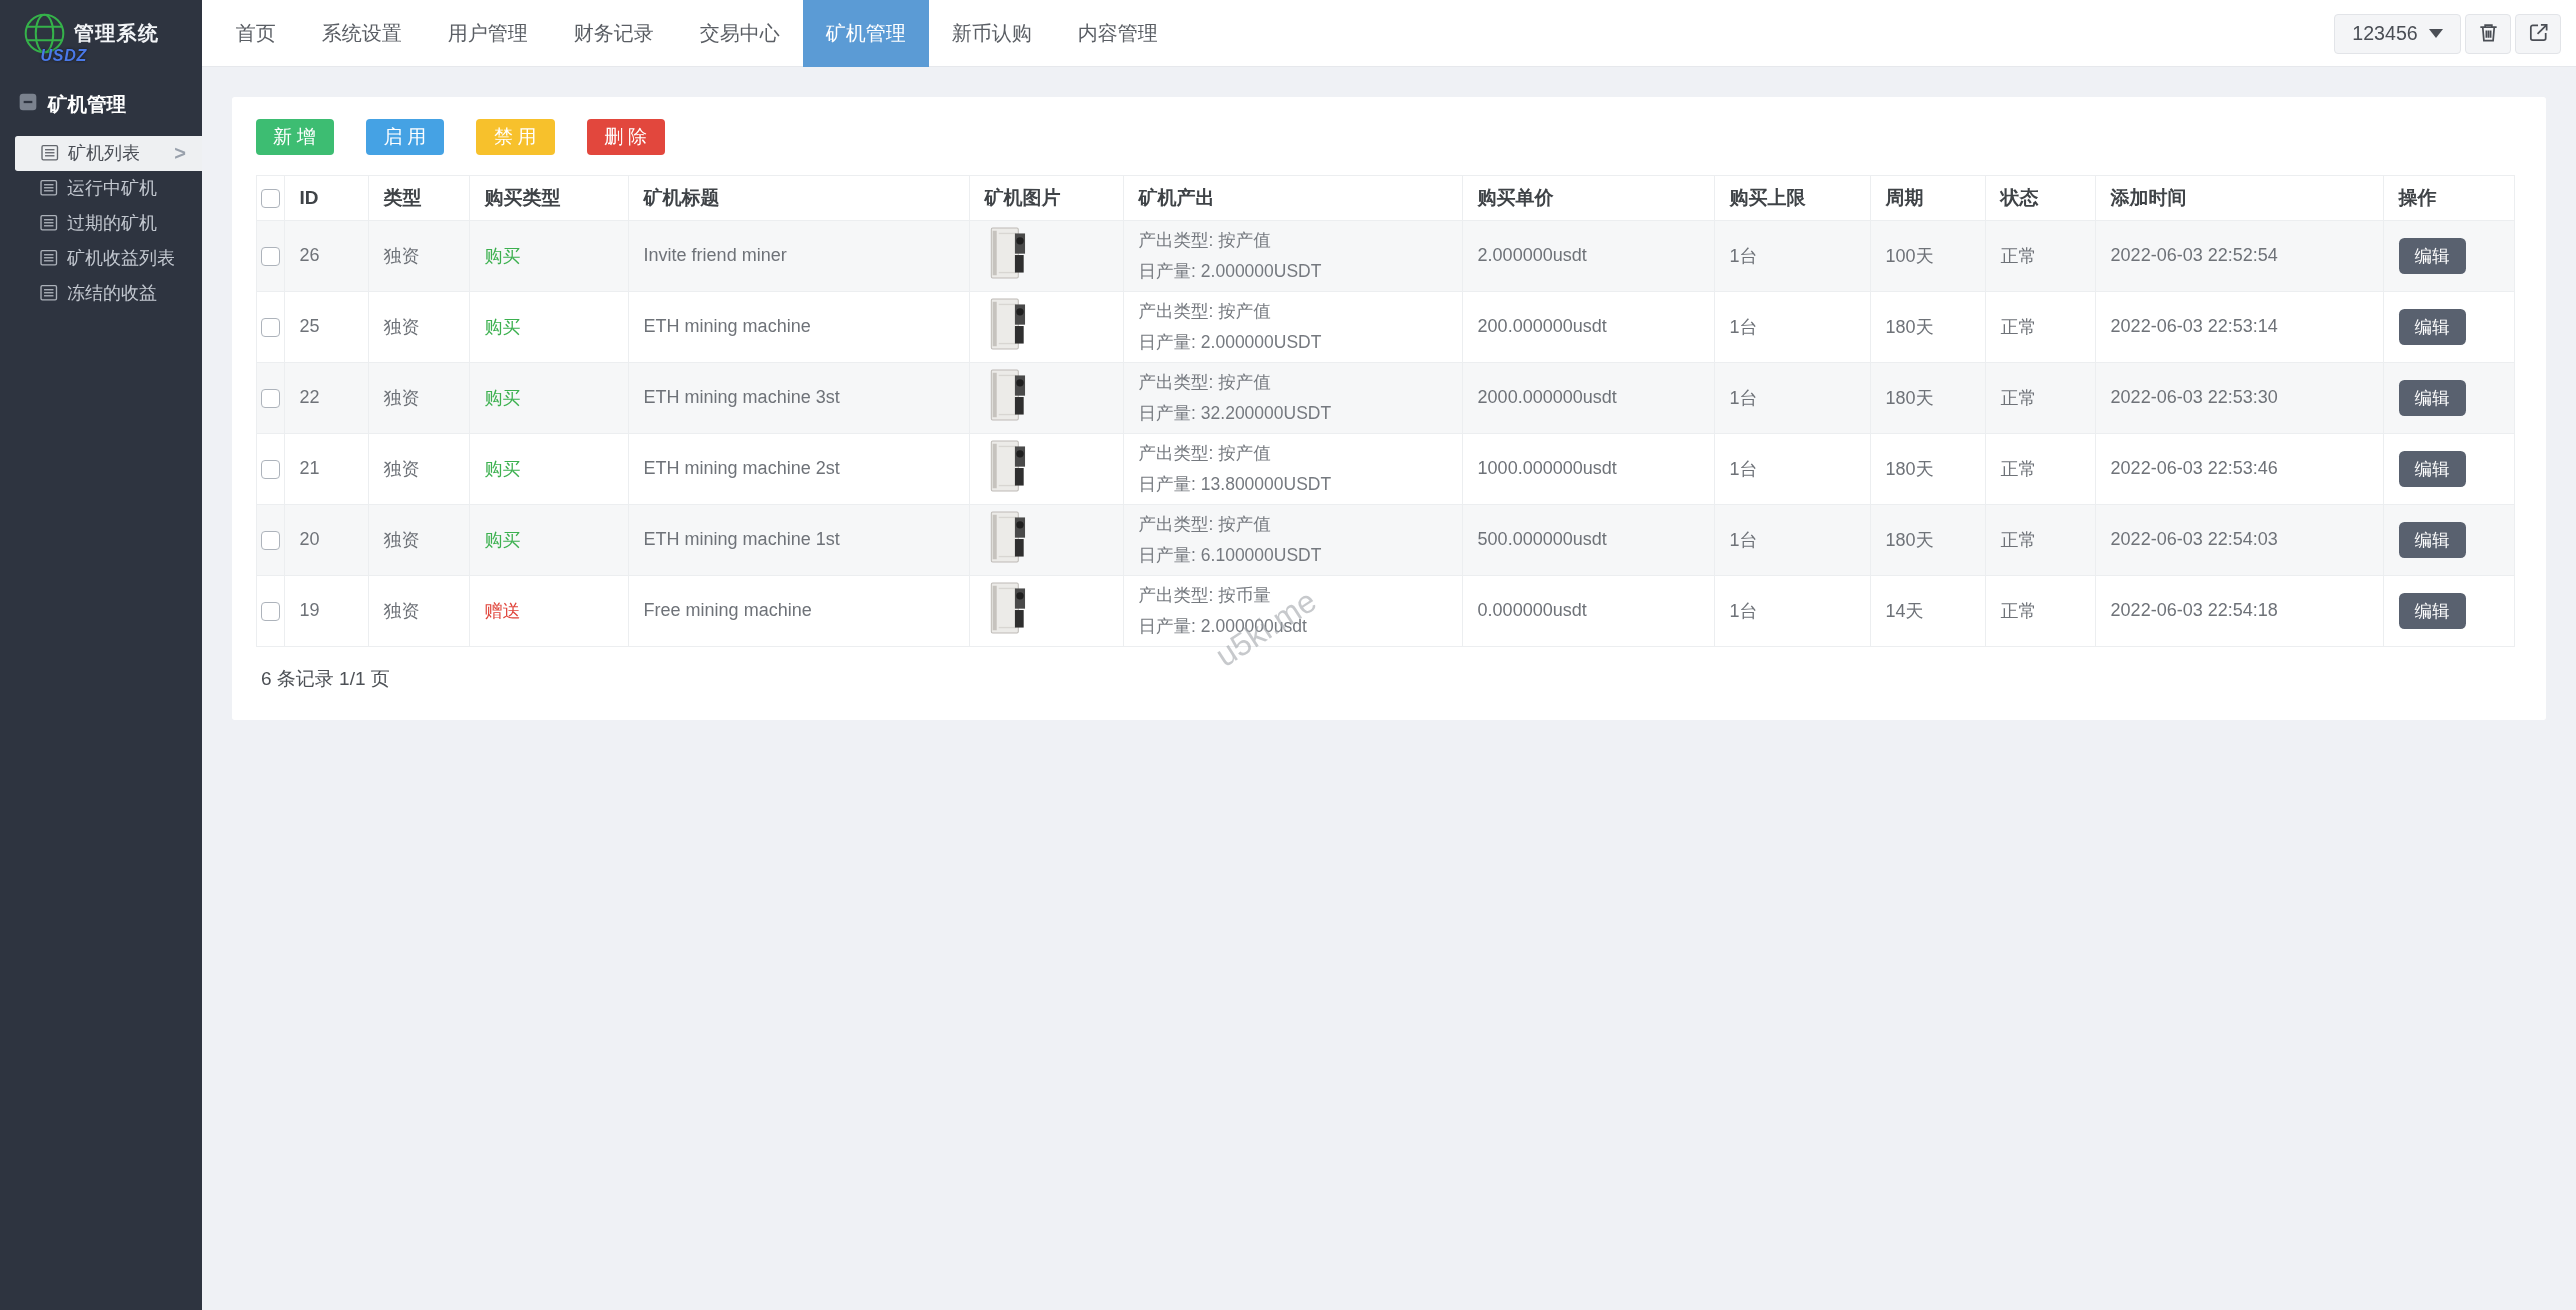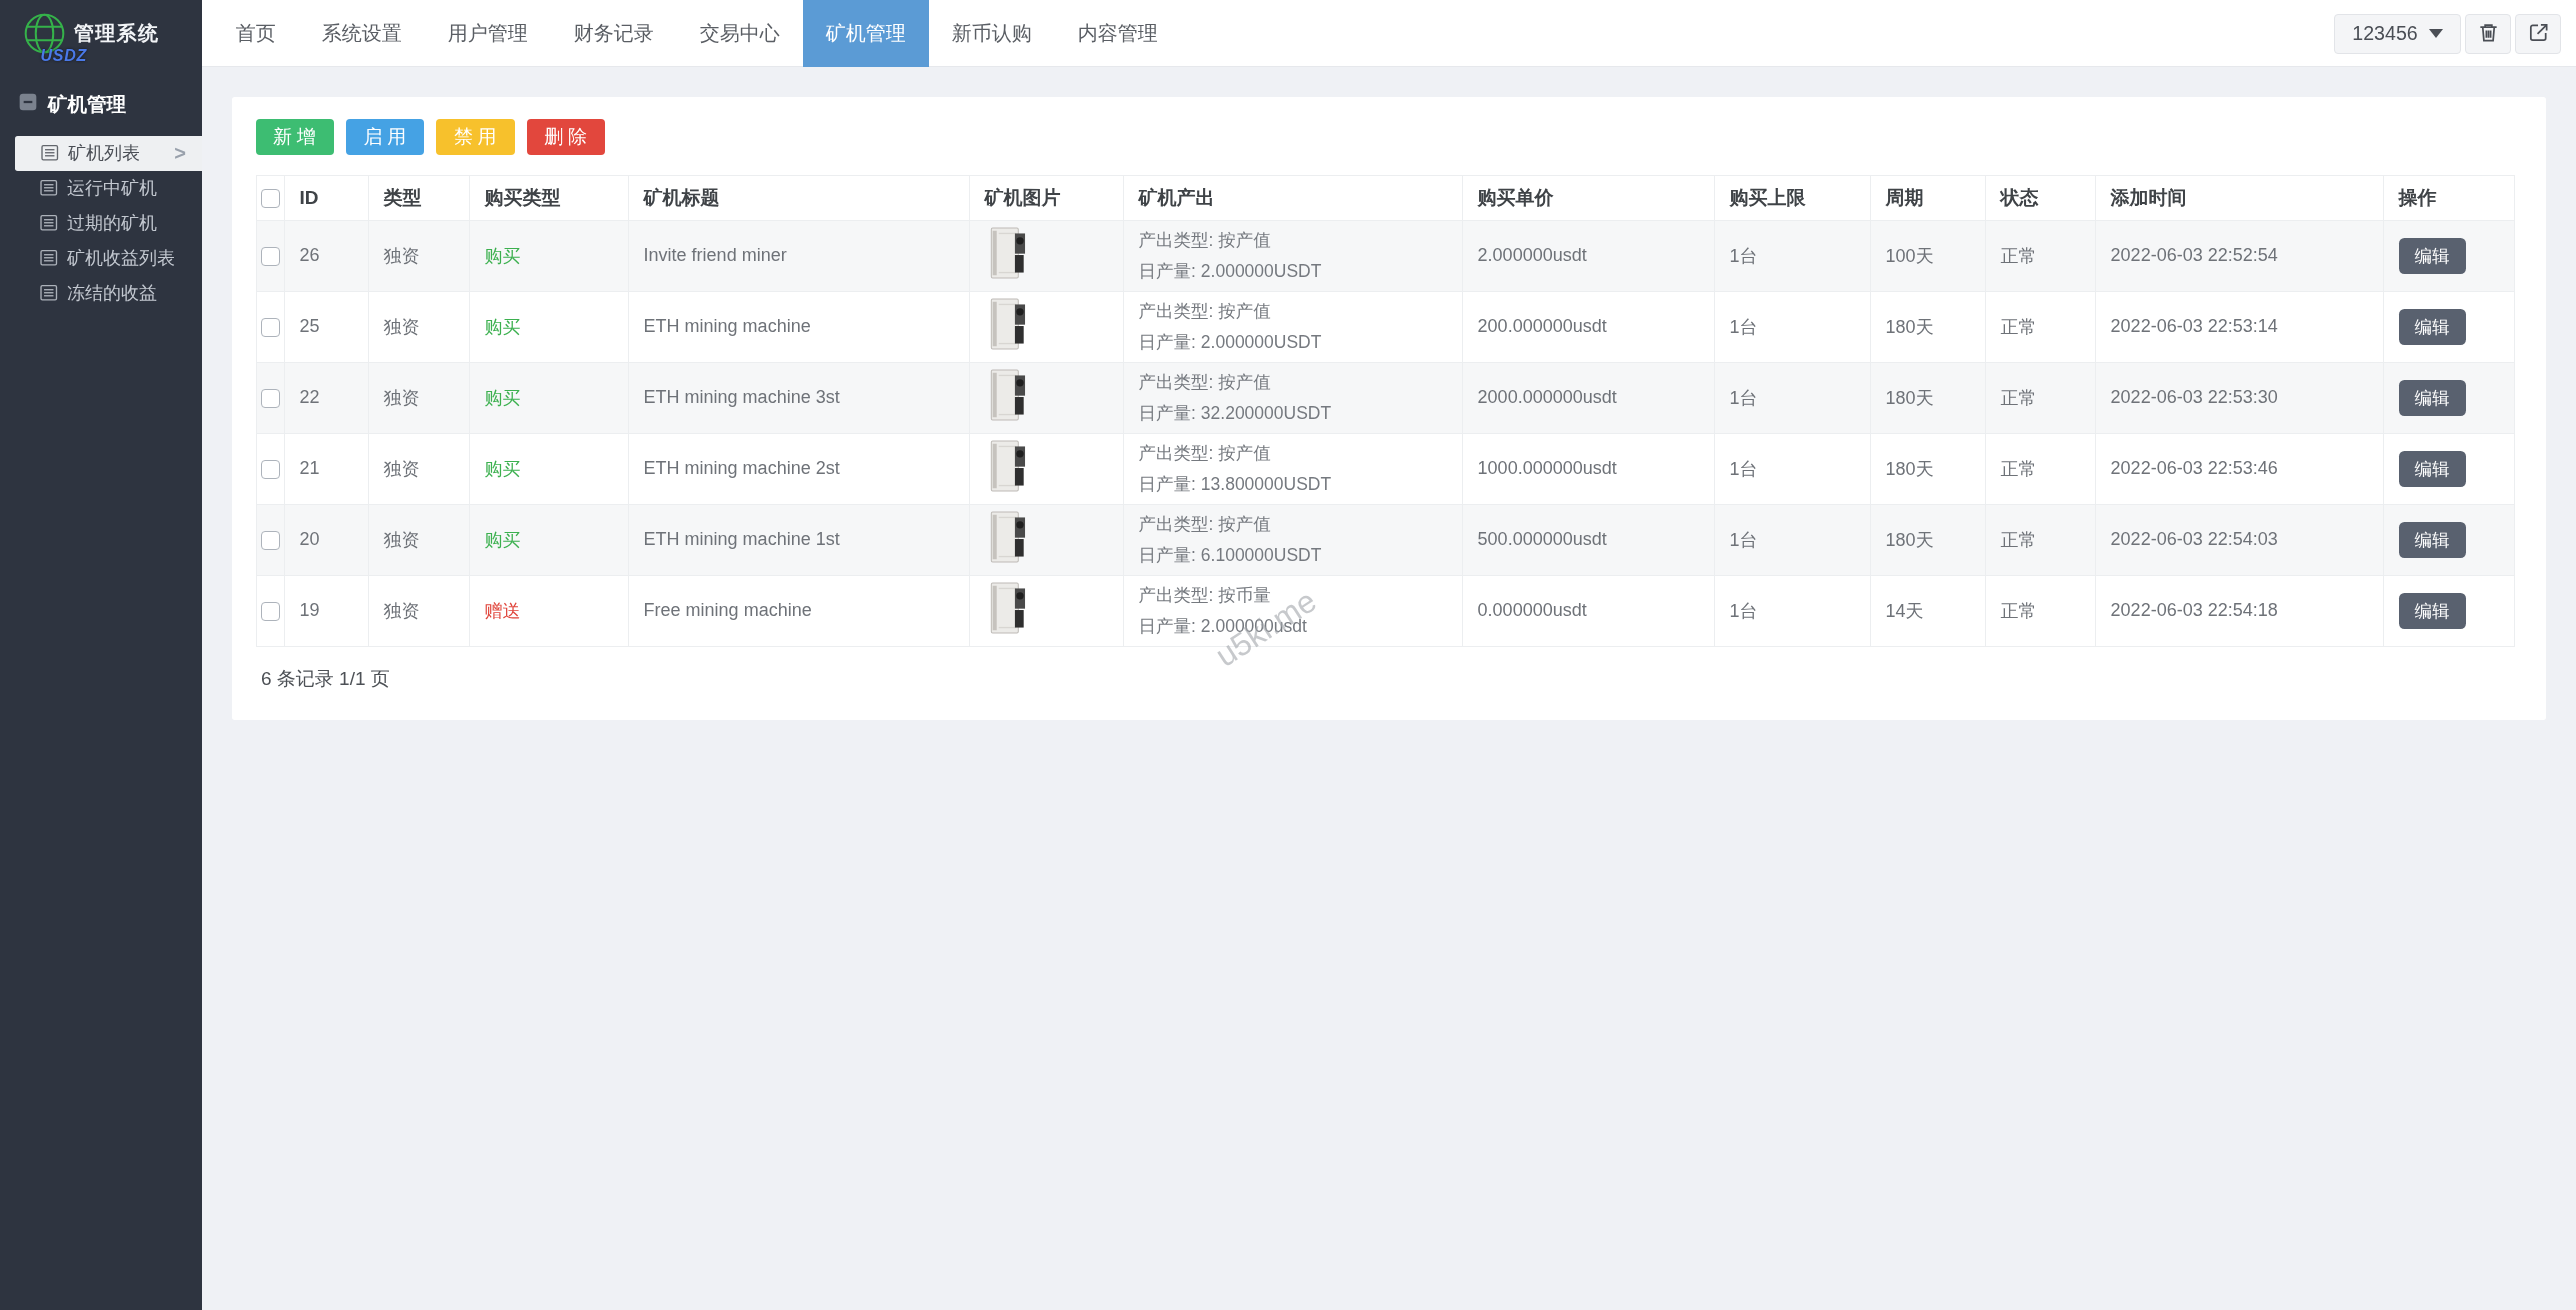--- a/index.html
+++ b/index.html
@@ -37,21 +37,21 @@
   .side-item.active { background:#eef0f2; color:#4a4e55; margin-left:15px; padding-left:26px;
                       border-radius:2.7px 0 0 2.7px; }
   .side-item.active .chev { display:block; position:absolute; right:16px; color:#99a1ac;
                             font-size:20px; font-weight:700; }
 
   
   .main { position:absolute; left:202px; top:67px; width:2374px; height:1243px; background:#eff1f5; }
   .panel { margin:30px; background:#ffffff; border-radius:2.7px; padding:0 23.6px; position:relative; }
   .breadcrumb { font-size:21px; color:#3a3f45; padding:20px 5.4px 17.5px; border-bottom:0.7px solid #eceef1; }
   .breadcrumb .sep { margin:0 12px; color:#4a4e55; letter-spacing:2px; }
-  .toolbar { display:flex; gap:12px; padding:21.6px 0 20px; }
+  .toolbar { display:flex; gap:32px; padding:21.6px 0 20px; }
   .btn { height:36px; padding:0 13.5px 0 17.5px; border:none; border-radius:4px; color:#fff;
          font-size:19px; letter-spacing:4.7px; cursor:pointer;
          font-family:"Liberation Sans","DejaVu Sans",sans-serif; }
 
   table { width:2259px; table-layout:fixed; border-collapse:collapse; }
   th { height:45px; font-size:19px; color:#3f4347; font-weight:700; text-align:left;
        padding-left:15px; border:0.7px solid #eceef0; background:#fff; }
   td { height:71px; font-size:18px; color:#6e7278; padding-left:15px; border:0.7px solid #eceef0; }
   tbody tr:nth-child(odd) td { background:#f6f7f8; }
   .col-check { text-align:center; padding-left:0 !important; }

